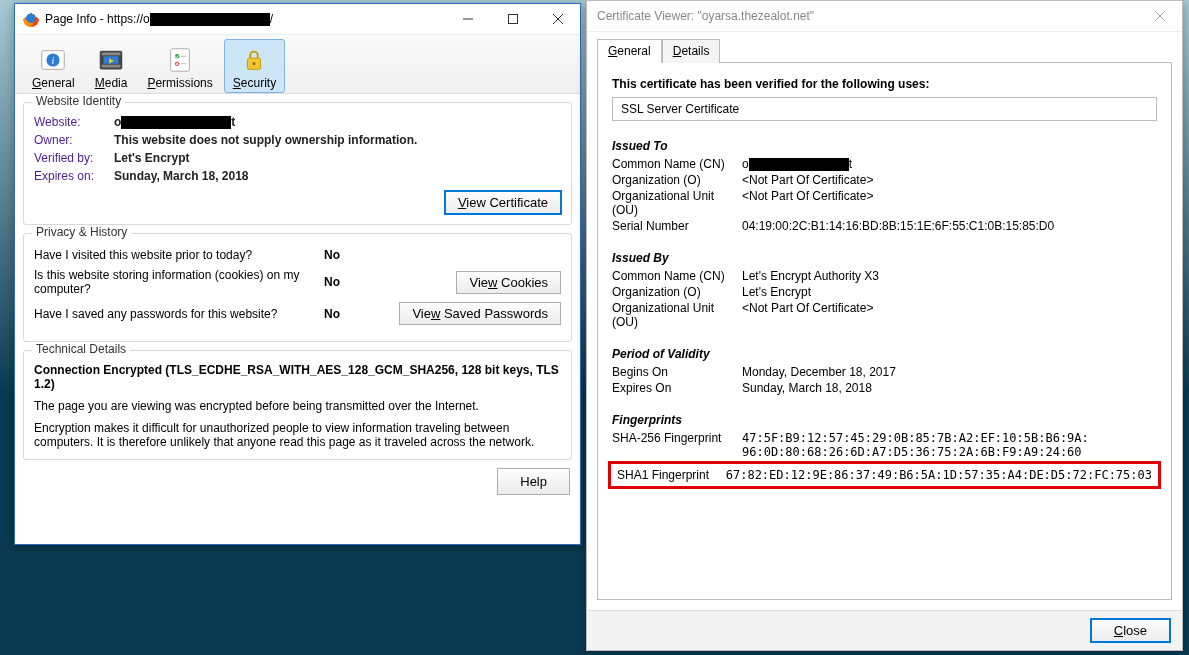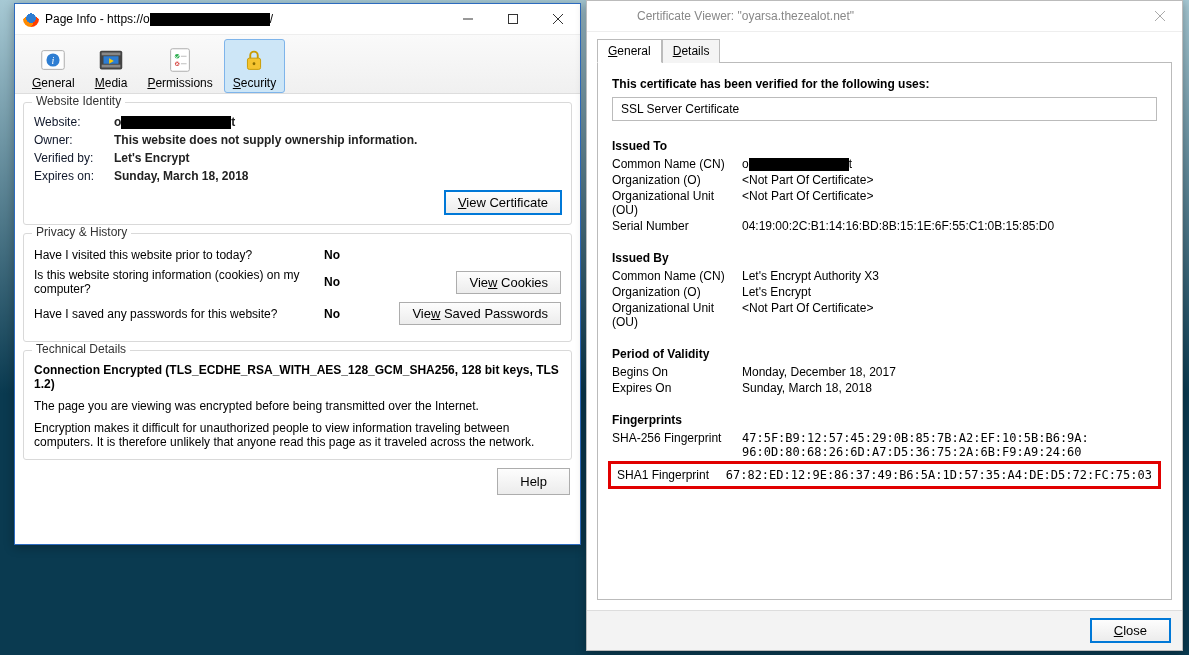--- a/index.html
+++ b/index.html
@@ -23,21 +23,21 @@
   }
   .window.left  { left: 14px;  top: 3px; width: 565px; height: 540px; }
   .window.right { left: 586px; top: 0px;  width: 595px; height: 649px; border-color: #bbb; }
   .titlebar {
     height: 30px;
     display: flex;
     align-items: center;
     background: #fff;
     border-bottom: 1px solid #eee;
   }
-  .window.right .titlebar { color:#888;gap:40px; }
+  .window.right .titlebar { color:#888; }
   .ff-icon {
     width: 16px; height: 16px; margin: 0 6px 0 8px;
     background: radial-gradient(circle at 50% 45%, #2d7dd2 0%, #2d7dd2 40%, transparent 41%),
                 radial-gradient(circle at 30% 70%, #ff8a00 0%, #ff8a00 35%, transparent 36%),
                 radial-gradient(circle at 70% 70%, #ff3d00 0%, #ff3d00 35%, transparent 36%);
     border-radius: 50%;
   }
   .title-text { flex:1; white-space: nowrap; overflow:hidden; }
   .blackout { background:#000; display:inline-block; height:13px; vertical-align:middle; }
   .win-controls { display:flex; height:100%; }
@@ -64,21 +64,21 @@
 
   .pane { padding:0 8px 8px; overflow:auto; flex:1; background:#fff; }
   .group {
     border:1px solid #d9d9d9; border-radius:3px; margin-top:8px; padding:8px 10px 10px;
     position:relative; background:#fff;
   }
   .group-title {
     position:absolute; top:-9px; left:8px; background:#fff; padding:0 4px; color:#333;
   }
   .row { display:flex; align-items:center; margin:4px 0; }
-  .lbl { width:80px; color:#0f172a; }
+  .lbl { width:80px; color:#4c1d95; }
   .val { color:#222; }
   .bold { font-weight:600; }
   .btn {
     background:linear-gradient(#fdfdfd,#ececec);
     border:1px solid #adadad; padding:3px 12px; font-size:13px;
     font-family:inherit;
   }
   .btn.focus { border:1px solid #0078d7; box-shadow:0 0 0 1px #0078d7; }
   .btn-row { display:flex; justify-content:flex-end; margin-top:8px; }
   .priv-row { display:flex; align-items:center; margin:6px 0; }
@@ -93,21 +93,21 @@
     background:#f4f4f4; font-size:12px; position:relative; top:1px;
   }
   .tab.active { background:#fff; border-bottom:1px solid #fff; }
   .cert-body {
     border:1px solid #bbb; margin:0 10px 10px; padding:14px 14px 18px; flex:1;
     background:#fff;
   }
   .cert-uses {
     border:1px solid #bbb; padding:4px 8px; margin:6px 0 14px;
   }
-  .cert-sec { font-weight:700; margin-top:18px; margin-bottom:4px; }
+  .cert-sec { font-weight:700; margin-top:18px; margin-bottom:4px;font-style:italic; }
   .cert-row { display:flex; margin:2px 0; align-items:flex-start; }
   .cert-k { width:130px; }
   .cert-v { flex:1; }
   .monoish { font-family: Consolas, monospace; font-size:12px; }
   .sha1-box {
     border:3px solid #e10000; padding:2px 2px; margin:2px -4px 0;
   }
   .footer-right {
     display:flex; justify-content:flex-end; padding:8px 12px;
     border-top:1px solid #ddd; background:#f3f3f3;

